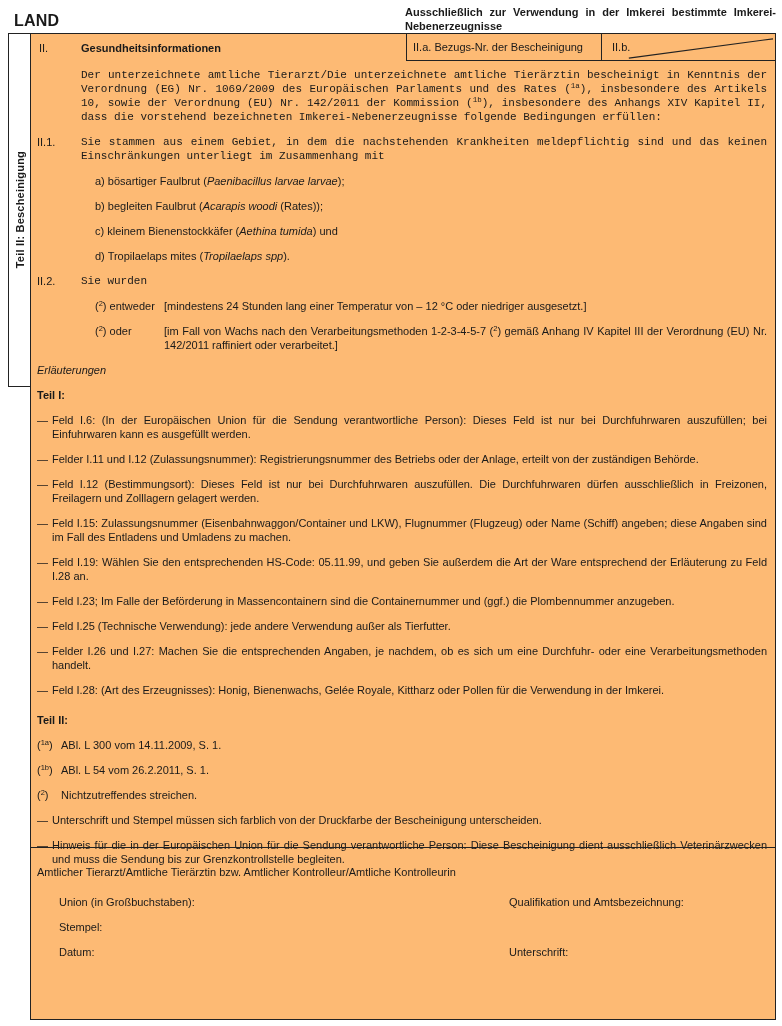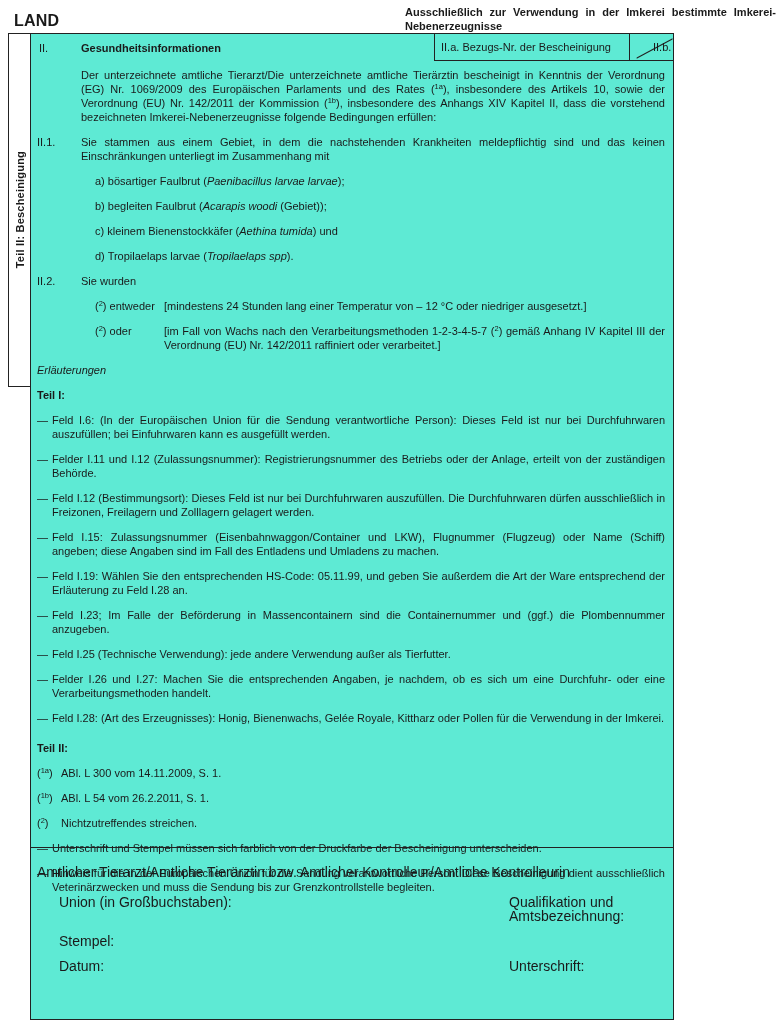--- a/index.html
+++ b/index.html
@@ -29,65 +29,65 @@
     border-left:1.5px solid #222; border-top:1.5px solid #222; border-bottom:1.5px solid #222;
     display:flex; align-items:center; justify-content:center;
   }
   .side-label {
     writing-mode:vertical-rl; transform:rotate(180deg);
     font-size:11px; font-weight:bold; white-space:nowrap; letter-spacing:0.2px;
   }
 
   
   .main-box {
-    position:absolute; left:30px; top:33px; width:644px; height:987px;
-    border:1.5px solid #222; background:#5eead4;
+    position:absolute; left:30px; top:33px; width:746px; height:987px;
+    border:1.5px solid #222; background:#fdba74;
   }
 
   
   .header-row { display:flex; height:27px; font-size:11px; }
   .hcell-main { flex:0 0 375px; display:flex; align-items:center; }
   .hcell-main .sec-no { margin-left:8px; width:42px; }
   .hcell-main .sec-title { font-weight:bold; }
   .hcell-ref {
     flex:0 0 195px; border-left:1.5px solid #222; border-bottom:1.5px solid #222;
-    display:flex; align-items:center; padding-left:6px;margin-left:28px;
+    display:flex; align-items:center; padding-left:6px;
   }
   .hcell-iib {
     flex:1; border-left:1.5px solid #222; border-bottom:1.5px solid #222;
-    position:relative; display:flex; align-items:center; padding-left:23px;
+    position:relative; display:flex; align-items:center; padding-left:10px;
   }
   .hcell-iib svg { position:absolute; left:0; top:0; width:100%; height:100%; }
 
   
   .doc-body {
     padding:7px 8px 0 6px;
     font-size:11px; line-height:14px; text-align:justify;
   }
   .doc-body > * + * { margin-top:11px; }
   .num-row { display:flex; }
   .num-row .num { flex:0 0 44px; }
-  .num-row .txt { flex:1; }
+  .num-row .txt { flex:1;font-family:Liberation Mono, monospace; }
   .indent2 { margin-left:58px; }
   .cond { display:flex;justify-content:space-between; }
   .cond .cond-m { flex:0 0 69px; }
   .cond .cond-t { flex:1; }
   .note-italic { font-style:italic; }
   .part-head { font-weight:bold; }
   .dash-row { display:flex; }
   .dash-row .dash { flex:0 0 15px; }
   .dash-row .dtxt { flex:1; }
   .fn-row { display:flex; }
   .fn-row .fn-m { flex:0 0 24px; }
   .fn-row .fn-t { flex:1; }
 
   
   .sig-section {
     position:absolute; left:0; right:0; top:813px; bottom:0;
-    border-top:1.5px solid #222; font-size:14px; line-height:14px;
+    border-top:1.5px solid #222; font-size:11px; line-height:14px;
   }
   .sig-title { margin:17px 0 0 6px; }
   .sig-row { display:flex; margin-top:16px; }
   .sig-left { flex:0 0 478px; padding-left:28px; }
   .sig-right { flex:1; }
   .sig-row + .sig-row { margin-top:11px; }
 </style>
 </head>
 <body>
 
@@ -122,23 +122,23 @@
       <span class="num"></span>
       <span class="txt"><span>Der unterzeichnete amtliche Tierarzt/Die unterzeichnete amtliche Tierärztin bescheinigt in Kenntnis der Verordnung (EG) Nr. 1069/2009 des Europäischen Parlaments und des Rates (</span><sup>1a</sup><span>), insbesondere des Artikels 10, sowie der Verordnung (EU) Nr. 142/2011 der Kommission (</span><sup>1b</sup><span>), insbesondere des Anhangs XIV Kapitel II, dass die vorstehend bezeichneten Imkerei-Nebenerzeugnisse folgende Bedingungen erfüllen:</span></span>
     </div>
 
     <div class="num-row">
       <span class="num">II.1.</span>
       <span class="txt">Sie stammen aus einem Gebiet, in dem die nachstehenden Krankheiten meldepflichtig sind und das keinen Einschränkungen unterliegt im Zusammenhang mit</span>
     </div>
 
     <div class="indent2"><span>a) bösartiger Faulbrut (</span><span class="it">Paenibacillus larvae larvae</span><span>);</span></div>
-    <div class="indent2"><span>b) begleiten Faulbrut (</span><span class="it">Acarapis woodi</span><span> (Gebiet));</span></div>
+    <div class="indent2"><span>b) begleiten Faulbrut (</span><span class="it">Acarapis woodi</span><span> (Rates));</span></div>
     <div class="indent2"><span>c) kleinem Bienenstockkäfer (</span><span class="it">Aethina tumida</span><span>) und</span></div>
-    <div class="indent2"><span>d) Tropilaelaps larvae (</span><span class="it">Tropilaelaps spp</span><span>).</span></div>
+    <div class="indent2"><span>d) Tropilaelaps mites (</span><span class="it">Tropilaelaps spp</span><span>).</span></div>
 
     <div class="num-row">
       <span class="num">II.2.</span>
       <span class="txt">Sie wurden</span>
     </div>
 
     <div class="cond indent2">
       <span class="cond-m"><span>(</span><sup>2</sup><span>) entweder</span></span>
       <span class="cond-t"><span>[mindestens 24 Stunden lang einer Temperatur von – 12 °C oder niedriger ausgesetzt.]</span></span>
     </div>

